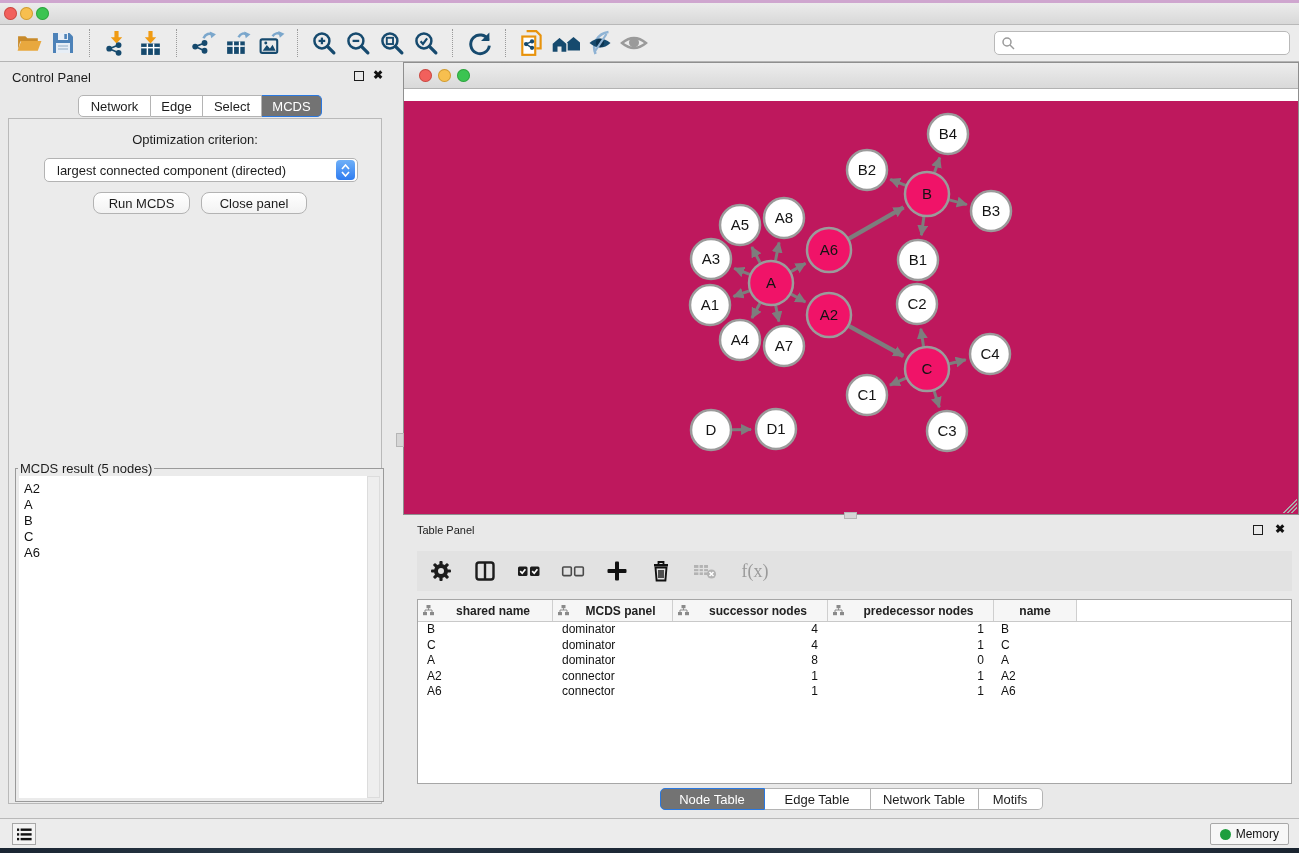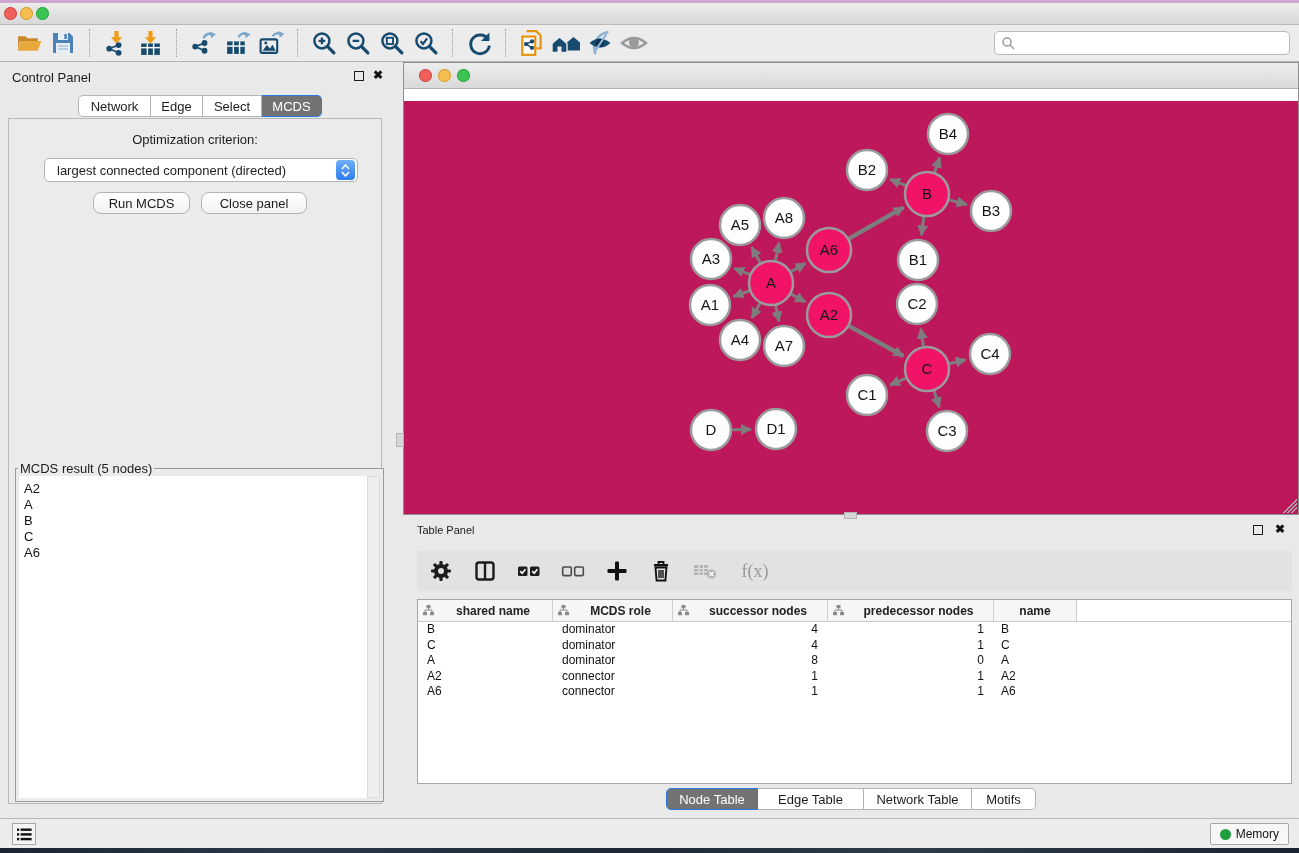--- a/index.html
+++ b/index.html
@@ -539,21 +539,21 @@
           </div>
           <div class="th" style="width: 120px;">
             <svg class="hier" width="11" height="11" viewBox="0 0 11 11">
               <g fill="#8a8a8a">
                 <rect x="3.5" y="0" width="4" height="3.2"></rect>
                 <rect x="0" y="7" width="4" height="3.2"></rect>
                 <rect x="7" y="7" width="4" height="3.2"></rect>
               </g>
               <path d="M5.5 3.2v1.8M2 7V5h7v2" fill="none" stroke="#8a8a8a" stroke-width="1"></path>
             </svg>
-            <span class="th-label">MCDS role</span>
+            <span class="th-label">MCDS panel</span>
           </div>
           <div class="th" style="width: 155px;">
             <svg class="hier" width="11" height="11" viewBox="0 0 11 11">
               <g fill="#8a8a8a">
                 <rect x="3.5" y="0" width="4" height="3.2"></rect>
                 <rect x="0" y="7" width="4" height="3.2"></rect>
                 <rect x="7" y="7" width="4" height="3.2"></rect>
               </g>
               <path d="M5.5 3.2v1.8M2 7V5h7v2" fill="none" stroke="#8a8a8a" stroke-width="1"></path>
             </svg>
@@ -608,21 +608,21 @@
             <div class="td l" style="width: 120px;">connector</div>
             <div class="td r" style="width: 155px;">1</div>
             <div class="td r" style="width: 166px;">1</div>
             <div class="td n" style="width: 83px;">A6</div>
           </div>
         </div>
     </div>
 
     <div class="tp-tabs">
       <div class="seg-row" style="position:static">
-        <div class="seg first active" style="width:92px">Node Table</div>
+        <div class="seg first active" style="width:105px">Node Table</div>
         <div class="seg" style="width:106px">Edge Table</div>
         <div class="seg" style="width:108px">Network Table</div>
         <div class="seg last" style="width:64px">Motifs</div>
       </div>
     </div>
   </div>
 
   <div class="status-bar">
     <div class="list-btn">
       <svg width="15" height="13" viewBox="0 0 15 13">

